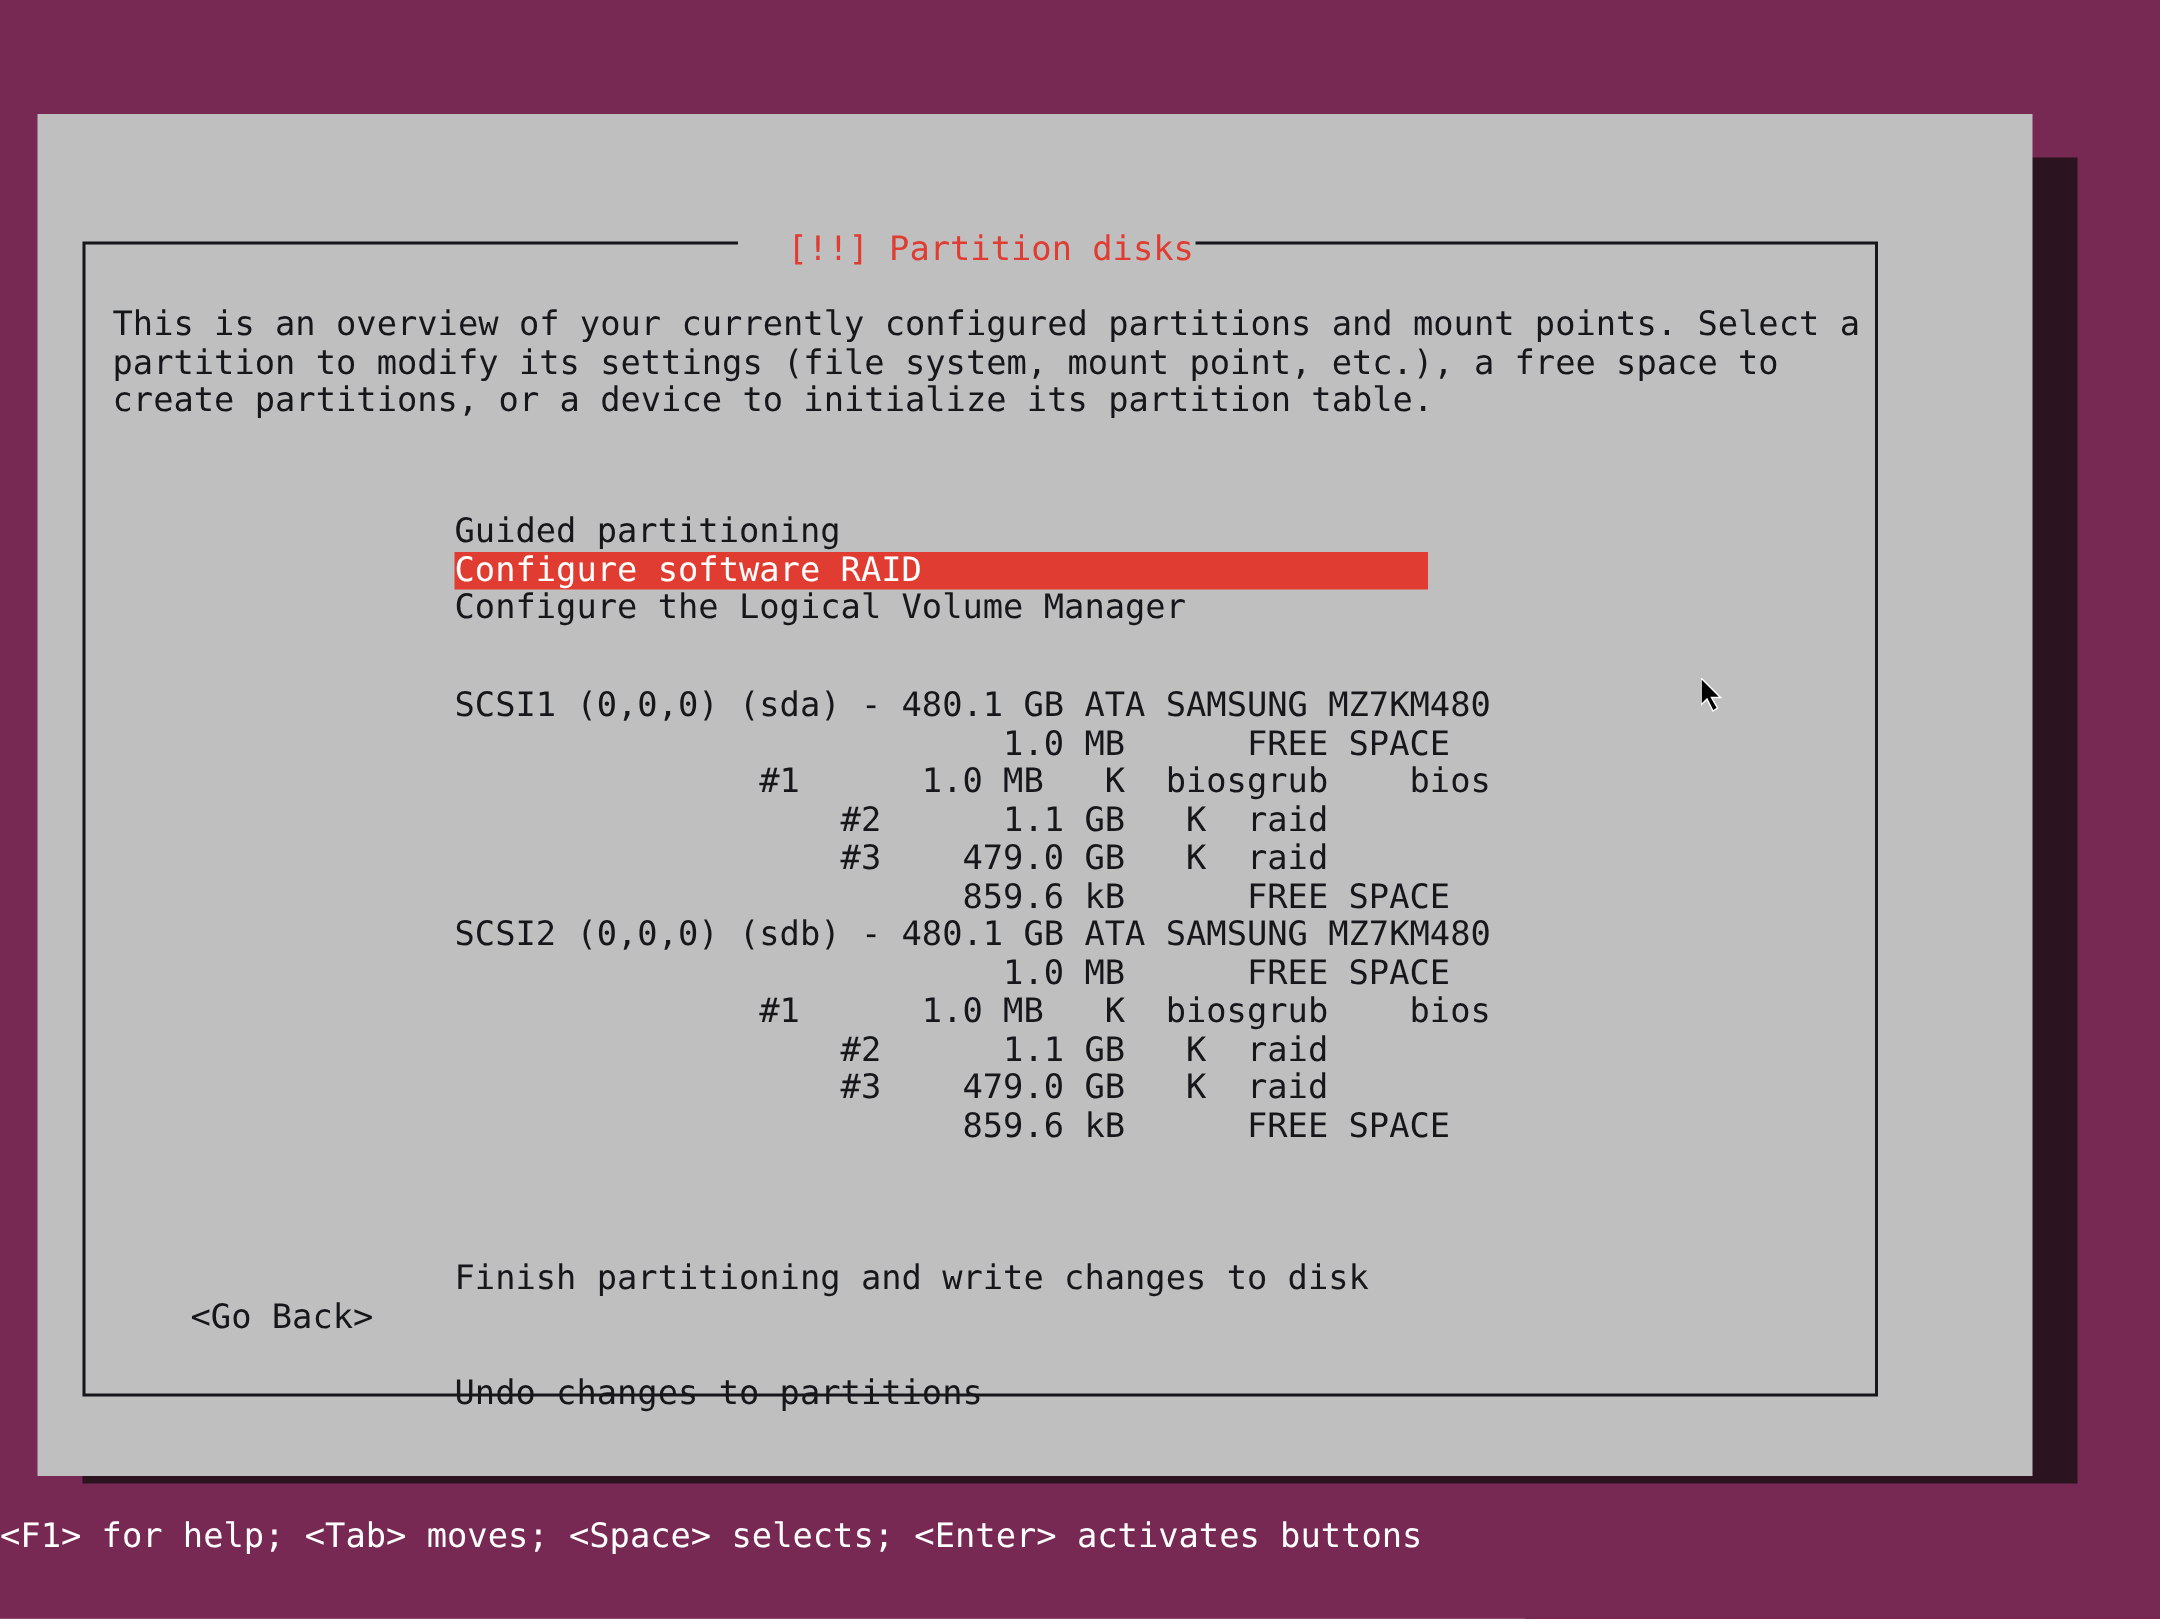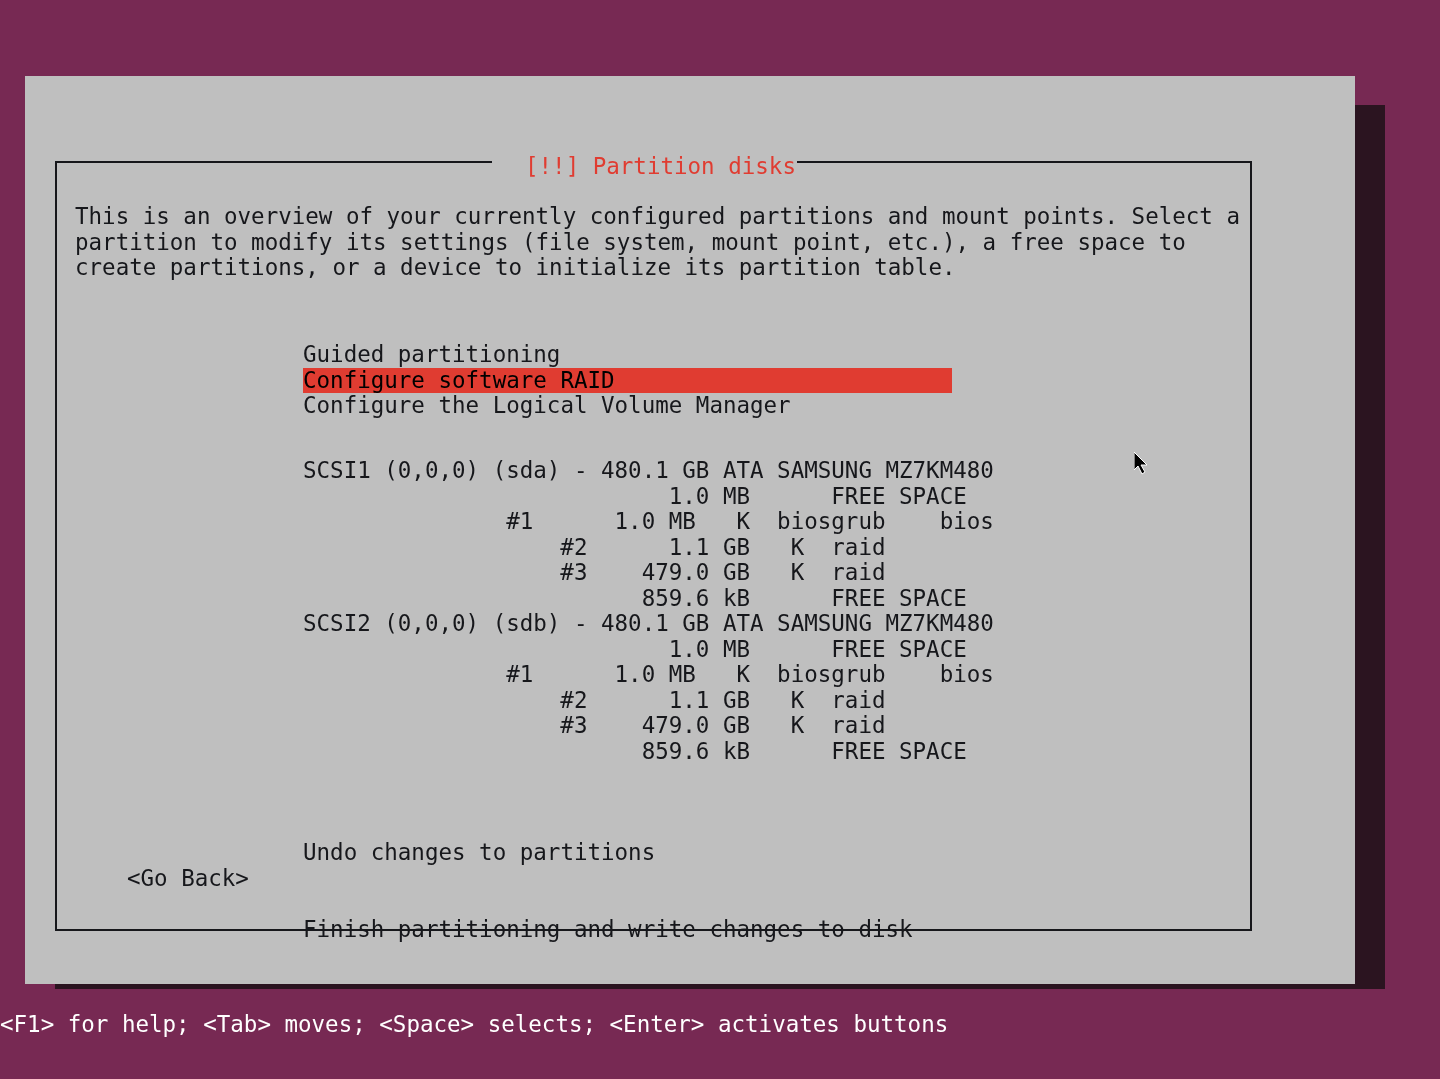--- a/index.html
+++ b/index.html
@@ -68,21 +68,21 @@
     top: 230px;
     width: 649px;
     margin-top: 36px;
   }
   .menu-item {
     white-space: pre;
     cursor: pointer;
   }
   .menu-item.selected {
     background: #e03c31;
-    color: #000000;
+    color: #ffffff;
   }
   .disks {
     position: absolute;
     left: 278px;
     top: 382px;
     white-space: pre;
     text-align: right;
   }
   .disk-line { cursor: pointer; }
   .bottom-menu {
@@ -127,22 +127,22 @@
 
   <div class="menu" id="menu">
       <div class="menu-item">Guided partitioning</div>
       <div class="menu-item selected">Configure software RAID</div>
       <div class="menu-item">Configure the Logical Volume Manager</div>
     </div>
 
   <div class="disks" id="disks"><div class="disk-line">SCSI1 (0,0,0) (sda) - 480.1 GB ATA SAMSUNG MZ7KM480</div><div class="disk-line">             1.0 MB      FREE SPACE  </div><div class="disk-line">     #1      1.0 MB   K  biosgrub    bios</div><div class="disk-line">     #2      1.1 GB   K  raid        </div><div class="disk-line">     #3    479.0 GB   K  raid        </div><div class="disk-line">           859.6 kB      FREE SPACE  </div><div class="disk-line">SCSI2 (0,0,0) (sdb) - 480.1 GB ATA SAMSUNG MZ7KM480</div><div class="disk-line">             1.0 MB      FREE SPACE  </div><div class="disk-line">     #1      1.0 MB   K  biosgrub    bios</div><div class="disk-line">     #2      1.1 GB   K  raid        </div><div class="disk-line">     #3    479.0 GB   K  raid        </div><div class="disk-line">           859.6 kB      FREE SPACE  </div></div>
 
   <div class="bottom-menu">
+    <div class="menu-item">Finish partitioning and write changes to disk</div>
     <div class="menu-item">Undo changes to partitions</div>
-    <div class="menu-item">Finish partitioning and write changes to disk</div>
   </div>
 
   <div class="go-back">&lt;Go Back&gt;</div>
 </div>
 
 <div class="footer">&lt;F1&gt; for help; &lt;Tab&gt; moves; &lt;Space&gt; selects; &lt;Enter&gt; activates buttons</div>
 
 <svg class="cursor" width="18" height="26" viewBox="0 0 18 26">
   <path d="M0 0 L0 18 L4 14 L8 22 L11 20 L7 13 L13 13 Z" fill="#000" stroke="#fff" stroke-width="1"></path>
 </svg>

